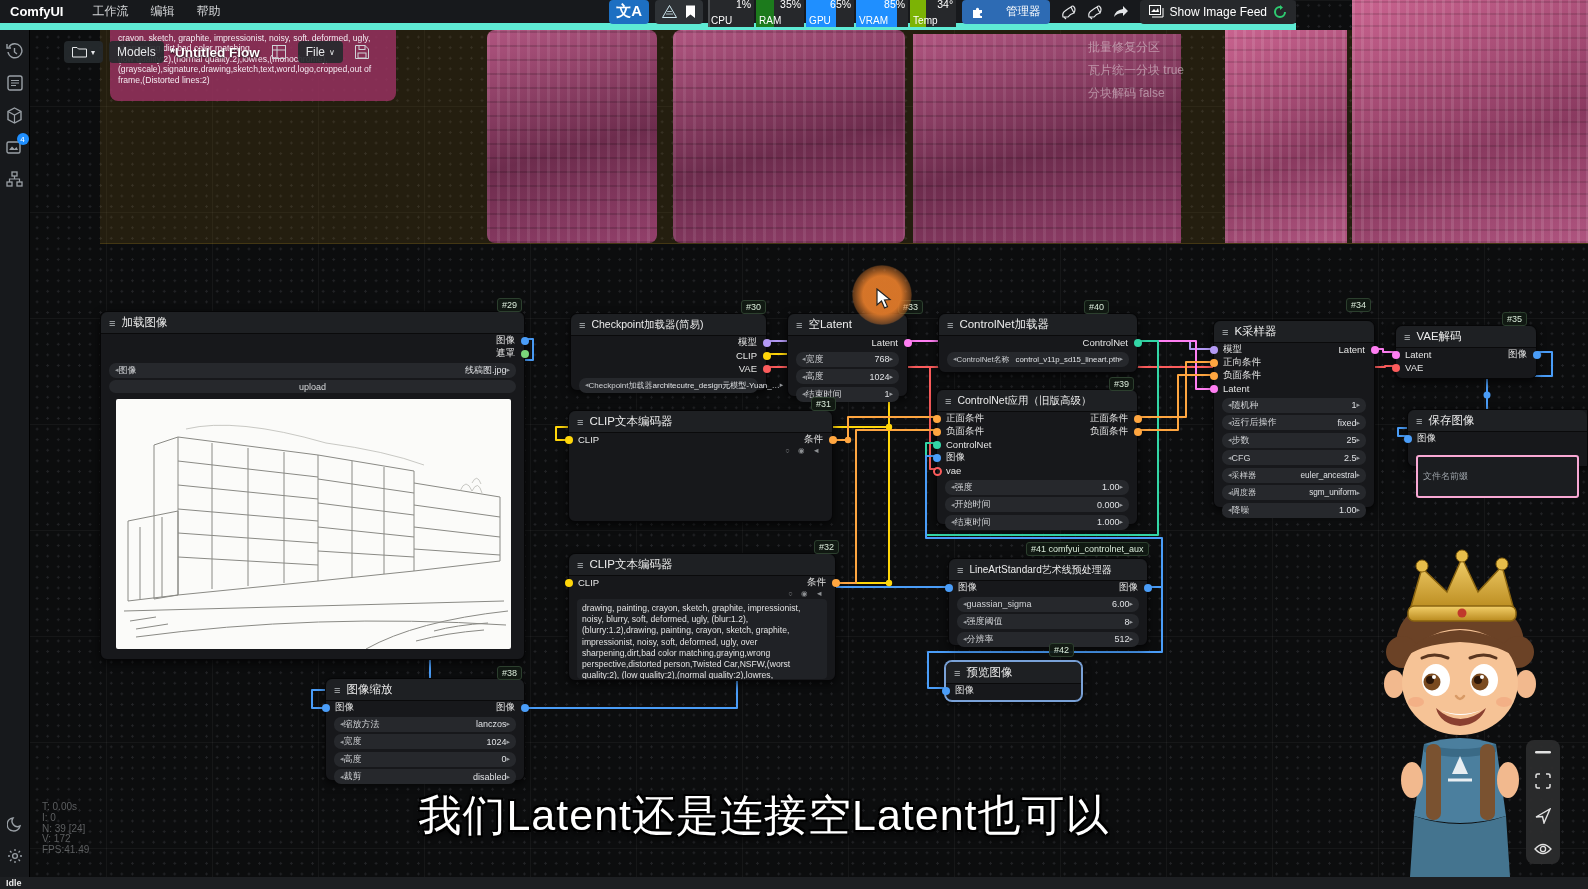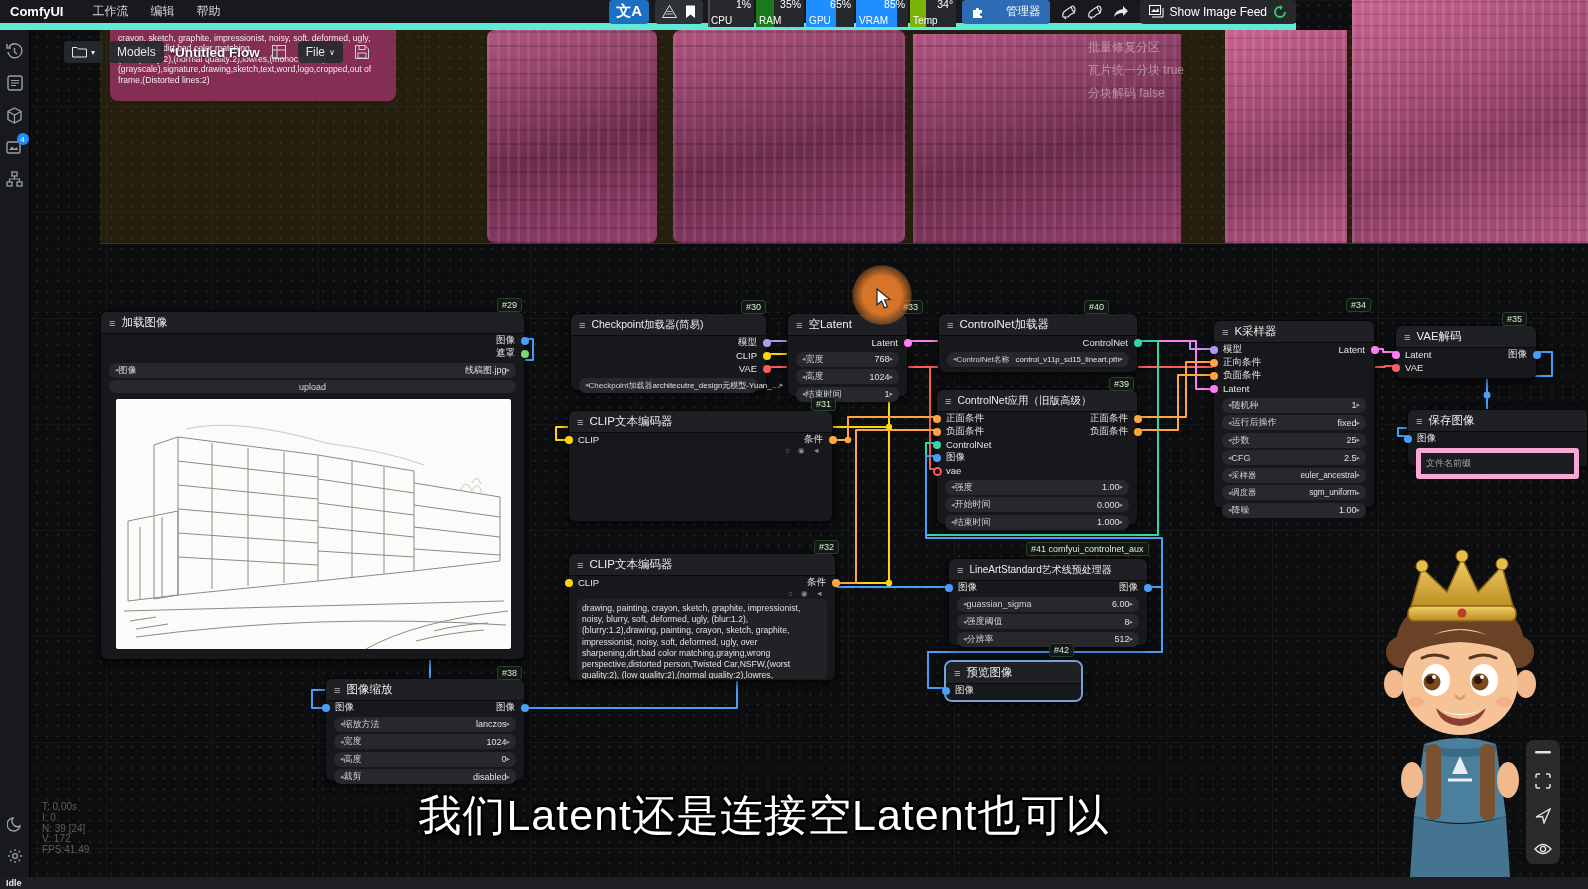--- a/index.html
+++ b/index.html
@@ -81,22 +81,22 @@
   .c-clip{background:#ffd60a}.c-vae{background:#fc5c5c}.c-latent{background:#ff7ef2}
   .c-cond{background:#ffa640}.c-cnet{background:#33d6a6}
   .widget{height:15px;margin:2.5px 8px;background:#26282c;border-radius:7px;display:flex;align-items:center;
     padding:0 6px;font-size:9px;color:#cfd1d4;gap:0;}
   .warr{color:#9a9da1;font-size:7px;}
   .wname{white-space:nowrap;}
   .wflex{flex:1;}
   .wval{white-space:nowrap;color:#dfe1e4;}
   .wbutton{height:13px;margin:2.5px 8px;background:#26282c;border-radius:7px;display:flex;align-items:center;
     justify-content:center;font-size:9px;color:#d7d9db;}
-  .wtext{height:15px;margin:3px 8px;background:#1b1d20;border:5px solid #f9a8d4;border-radius:3px;
-    display:flex;align-items:center;padding:3px 5px;font-size:9px;color:#9aa0a6;}
+  .wtext{height:15px;margin:10px 8px;background:#1b1d20;border:2px solid #f9a8d4;border-radius:3px;
+    display:flex;align-items:center;padding:12px 5px;font-size:9px;color:#9aa0a6;}
   .prompt-box{margin:2px 8px;background:#202226;border-radius:4px;padding:4px 5px;font-size:8.6px;
     line-height:1.3;color:#e2e2e2;overflow:hidden;}
   .mini-icons{position:absolute;right:9px;font-size:7.5px;color:#8d9093;letter-spacing:3px;}
   .badge{position:absolute;z-index:4;font-size:9px;color:#d9ead9;background:rgba(17,26,18,0.92);
     border:1px solid #2c3f2e;border-radius:3px;padding:1px 4px;white-space:nowrap;}
   .preview-img{position:absolute;left:15px;top:87px;width:395px;height:250px;background:#fbfbf9;border-radius:2px;}
   
   .links{position:absolute;left:0;top:0;z-index:2;pointer-events:none;}
   .stats{position:absolute;left:42px;top:802px;z-index:2;font-size:10px;color:#5d5f61;line-height:10.8px;}
   .cursor-glow{position:absolute;left:852px;top:265px;width:60px;height:60px;border-radius:50%;z-index:6;

